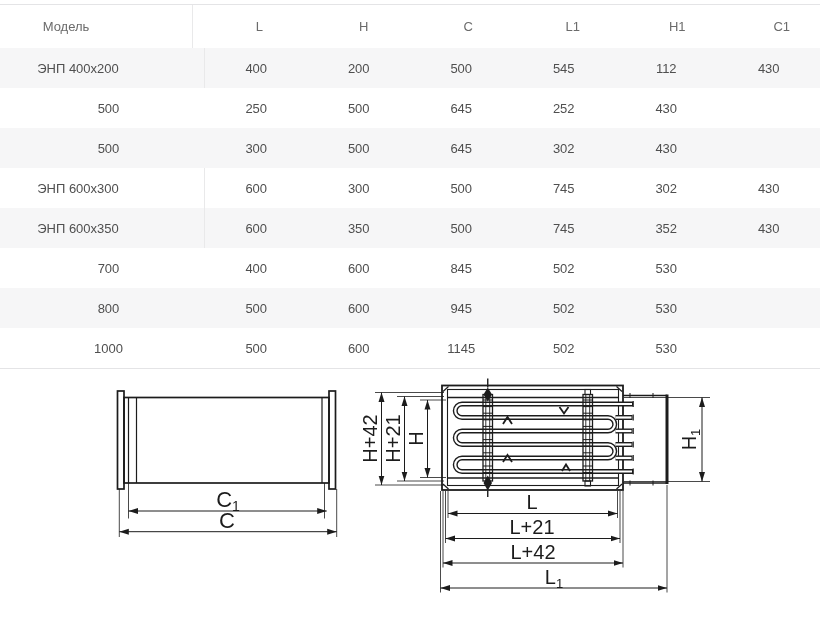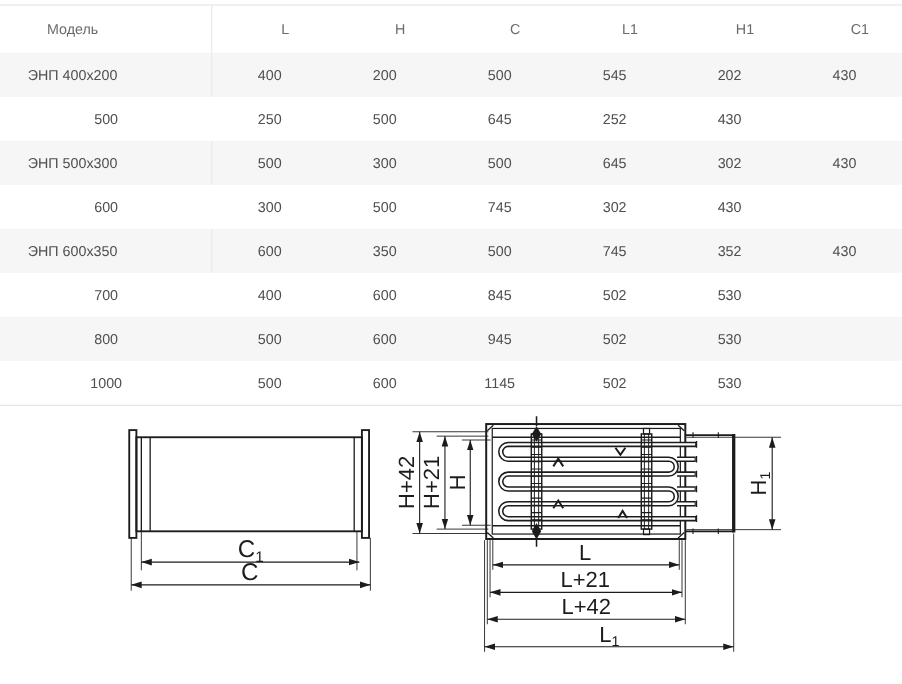--- a/index.html
+++ b/index.html
@@ -2,21 +2,21 @@
 <html><head>
 <meta charset="utf-8">
 <style>
   html,body{margin:0;padding:0;background:#ffffff;}
   .page{position:relative;width:820px;height:622px;background:#fff;overflow:hidden;
         font-family:"Liberation Sans",sans-serif;}
   .tbl{position:absolute;top:4px;left:0;width:820px;
        border-top:1px solid #e4e4e6;border-bottom:1px solid #e4e4e6;
        font-size:13px;color:#4f4f4f;}
   .thead{display:grid;grid-template-columns:193px repeat(6,1fr);align-items:center;height:43px;color:#6b6b6b;gap:28px;}
-  .row{display:grid;grid-template-columns:193px repeat(6,1fr);align-items:center;height:40px;}
+  .row{display:grid;grid-template-columns:193px repeat(6,1fr);align-items:center;height:40px;padding-left:12px;}
   .row.stripe{background:#f6f6f7;}
   .c{text-align:center;}
   .c.model{height:100%;display:flex;align-items:center;justify-content:center;
            padding-right:60px;box-sizing:border-box;border-right:1px solid #e9e9ea;}
   .diagrams{position:absolute;top:370px;left:0;width:820px;height:252px;}
   .diagrams text{font-family:"Liberation Sans",sans-serif;fill:#1c1c1c;}
   .ln{stroke:#1c1c1c;fill:none;}
   .dim{stroke:#1c1c1c;stroke-width:1;marker-start:url(#as);marker-end:url(#ae);}
   .ext{stroke:#1c1c1c;stroke-width:0.8;}
   .tube-out{stroke:#1c1c1c;stroke-width:5;fill:none;}
@@ -37,41 +37,41 @@
         <div class="c">H1</div>
         <div class="c">C1</div>
       </div>
     <div id="tbody">
         <div class="row stripe">
           <div class="c model">ЭНП 400x200</div>
           <div class="c">400</div>
           <div class="c">200</div>
           <div class="c">500</div>
           <div class="c">545</div>
-          <div class="c">202</div>
+          <div class="c">112</div>
           <div class="c">430</div>
         </div>
         <div class="row">
           <div class="c">500</div>
           <div class="c">250</div>
           <div class="c">500</div>
           <div class="c">645</div>
           <div class="c">252</div>
           <div class="c">430</div>
         </div>
         <div class="row stripe">
-          <div class="c model">ЭНП 500x300</div>
           <div class="c">500</div>
           <div class="c">300</div>
           <div class="c">500</div>
           <div class="c">645</div>
           <div class="c">302</div>
           <div class="c">430</div>
         </div>
         <div class="row">
+          <div class="c model">ЭНП 600x300</div>
           <div class="c">600</div>
           <div class="c">300</div>
           <div class="c">500</div>
           <div class="c">745</div>
           <div class="c">302</div>
           <div class="c">430</div>
         </div>
         <div class="row stripe">
           <div class="c model">ЭНП 600x350</div>
           <div class="c">600</div>

